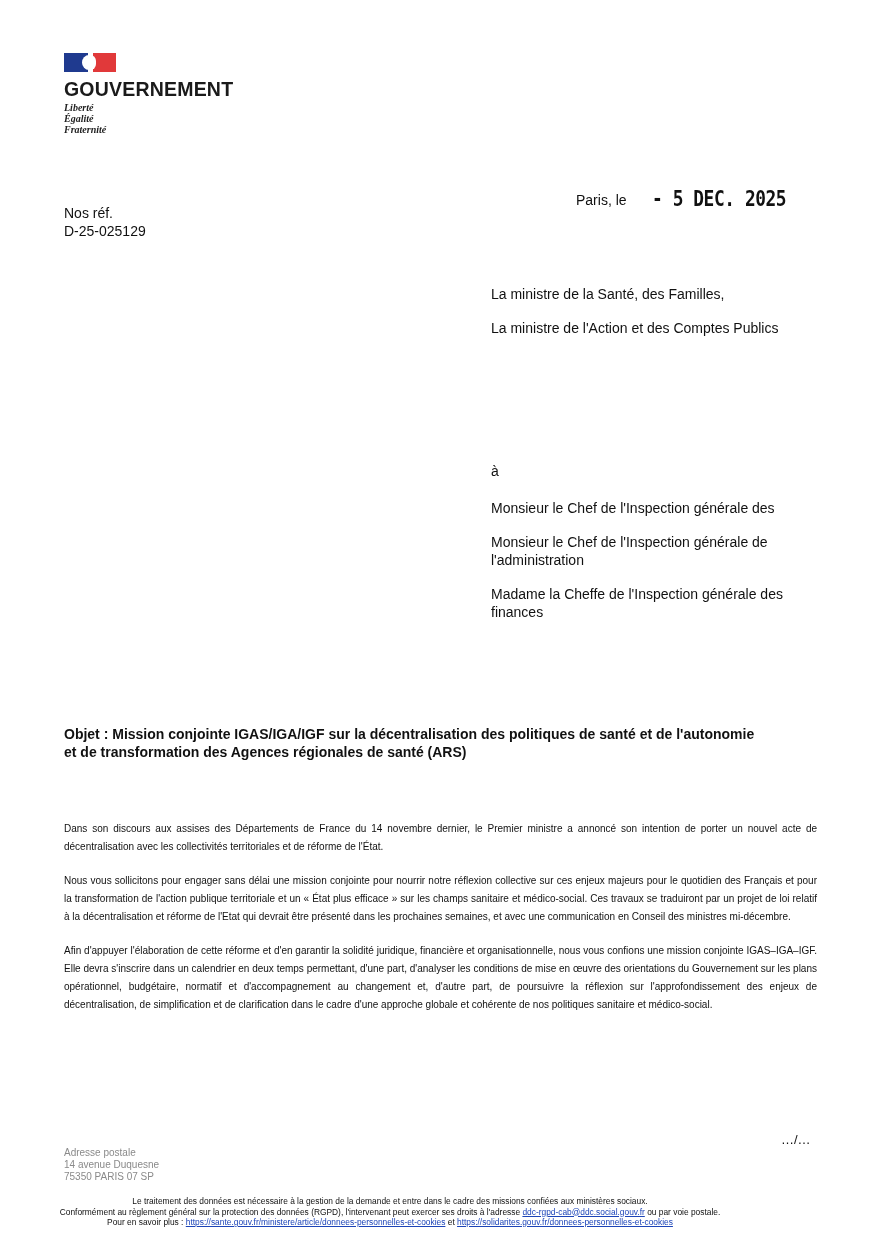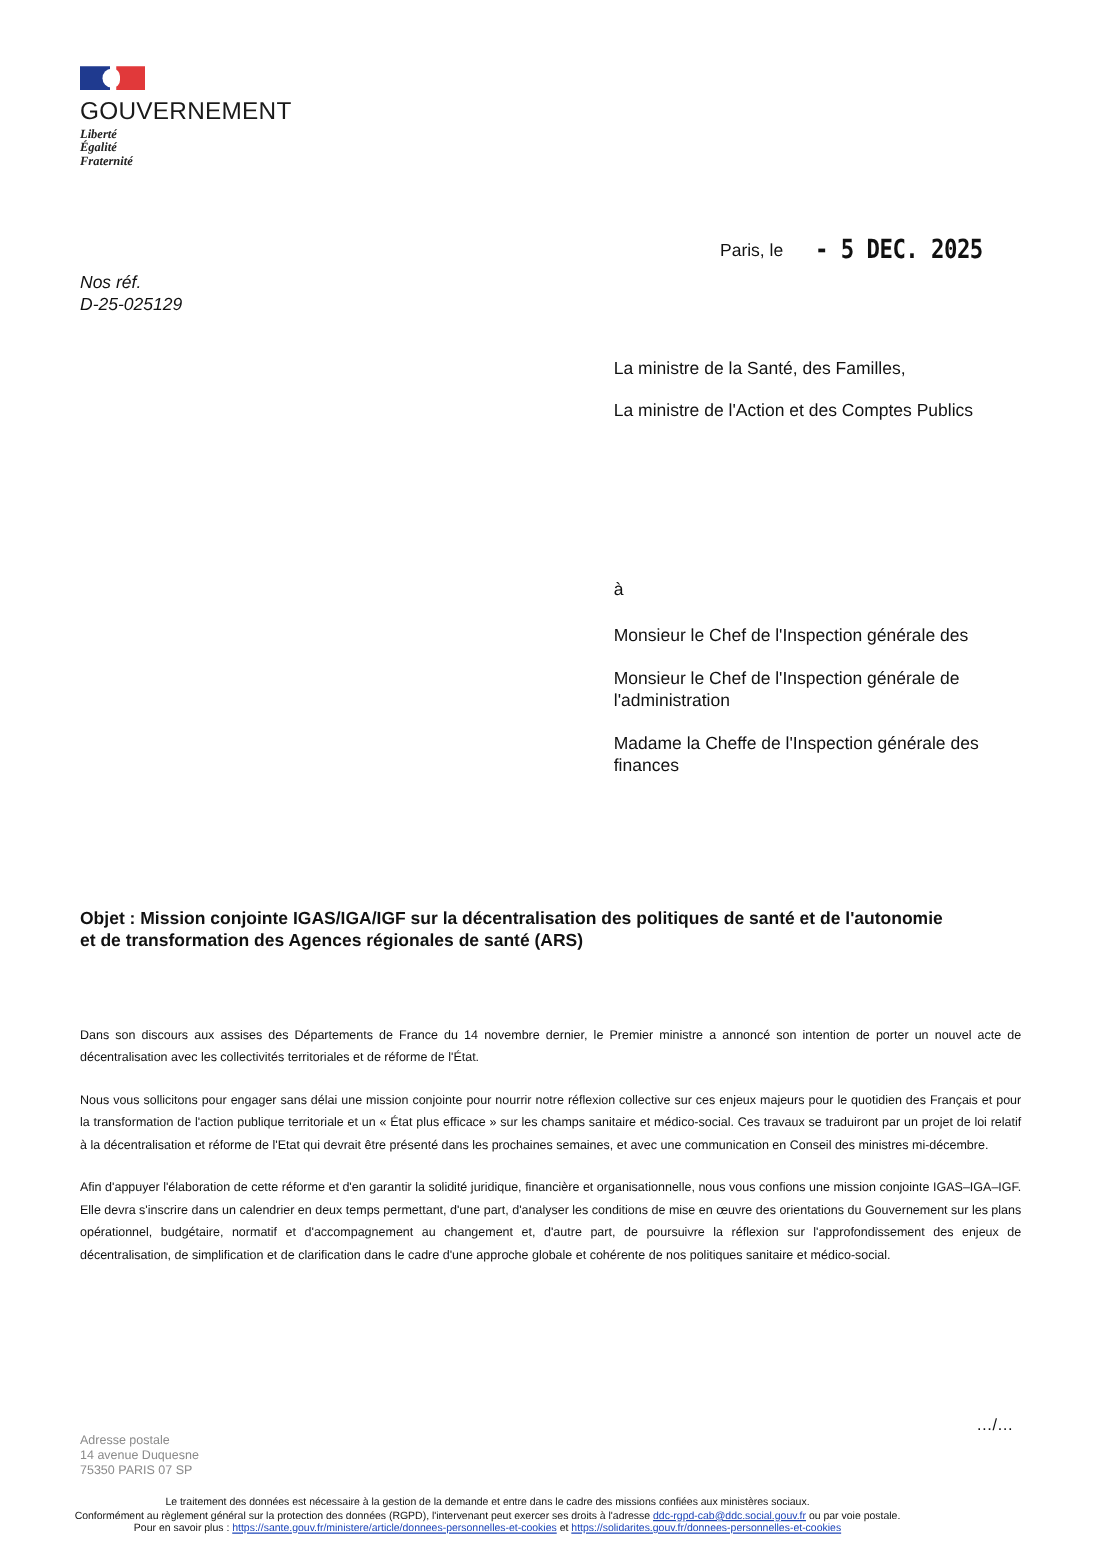--- a/index.html
+++ b/index.html
@@ -5,24 +5,24 @@
   html, body { margin: 0; padding: 0; background: #fff; }
   body { width: 886px; height: 1234px; position: relative; overflow: hidden;
          font-family: "Liberation Sans", sans-serif; color: #111; }
   .abs { position: absolute; }
   
   .logo { left: 64px; top: 53px; }
   .flag { width: 52px; height: 19px; position: relative; }
   .flag .blue { position: absolute; left: 0; top: 0; width: 24px; height: 19px; background: #1f3a8f; }
   .flag .red { position: absolute; left: 29px; top: 0; width: 23px; height: 19px; background: #e1393a; }
   .flag .marianne { position: absolute; left: 18px; top: 2px; width: 14px; height: 15px; background: #fff; border-radius: 50% 40% 40% 50%; }
-  .gov { font-weight: normal; font-size: 19.5px; letter-spacing: 0.2px; margin-top: 6px; color: #1a1a1a; line-height: 22px; }
+  .gov { font-weight: bold; font-size: 19.5px; letter-spacing: 0.2px; margin-top: 6px; color: #1a1a1a; line-height: 22px; }
   .motto { font-family: "Liberation Serif", serif; font-style: italic; font-weight: bold; font-size: 10px; line-height: 11px; margin-top: 2px; color: #222; }
   
-  .refs { left: 64px; top: 216px; font-size: 14px; line-height: 18px; font-style: italic; }
+  .refs { left: 64px; top: 204px; font-size: 14px; line-height: 18px; }
   .dateline { left: 576px; top: 192px; font-size: 14px; }
   .stamp { left: 652px; top: 187px; font-family: "DejaVu Sans Mono", monospace; font-weight: bold; font-size: 21px; letter-spacing: -0.5px; transform: scaleX(0.85); transform-origin: left; color: #111; }
   .senders { left: 491px; top: 285px; font-size: 14px; line-height: 18px; width: 340px; }
   .senders .blk { margin-bottom: 16px; }
   .indent { padding-left: 4px; }
   .to { left: 491px; top: 463px; font-size: 14px; }
   .recipients { left: 491px; top: 499px; font-size: 14px; line-height: 18px; width: 330px; }
   .recipients .blk { margin-bottom: 16px; }
   .subject { left: 64px; top: 725px; width: 760px; font-weight: bold; font-size: 14px; line-height: 18px; }
   .body { left: 64px; top: 820px; width: 753px; font-size: 10px; line-height: 18px; text-align: justify; }

